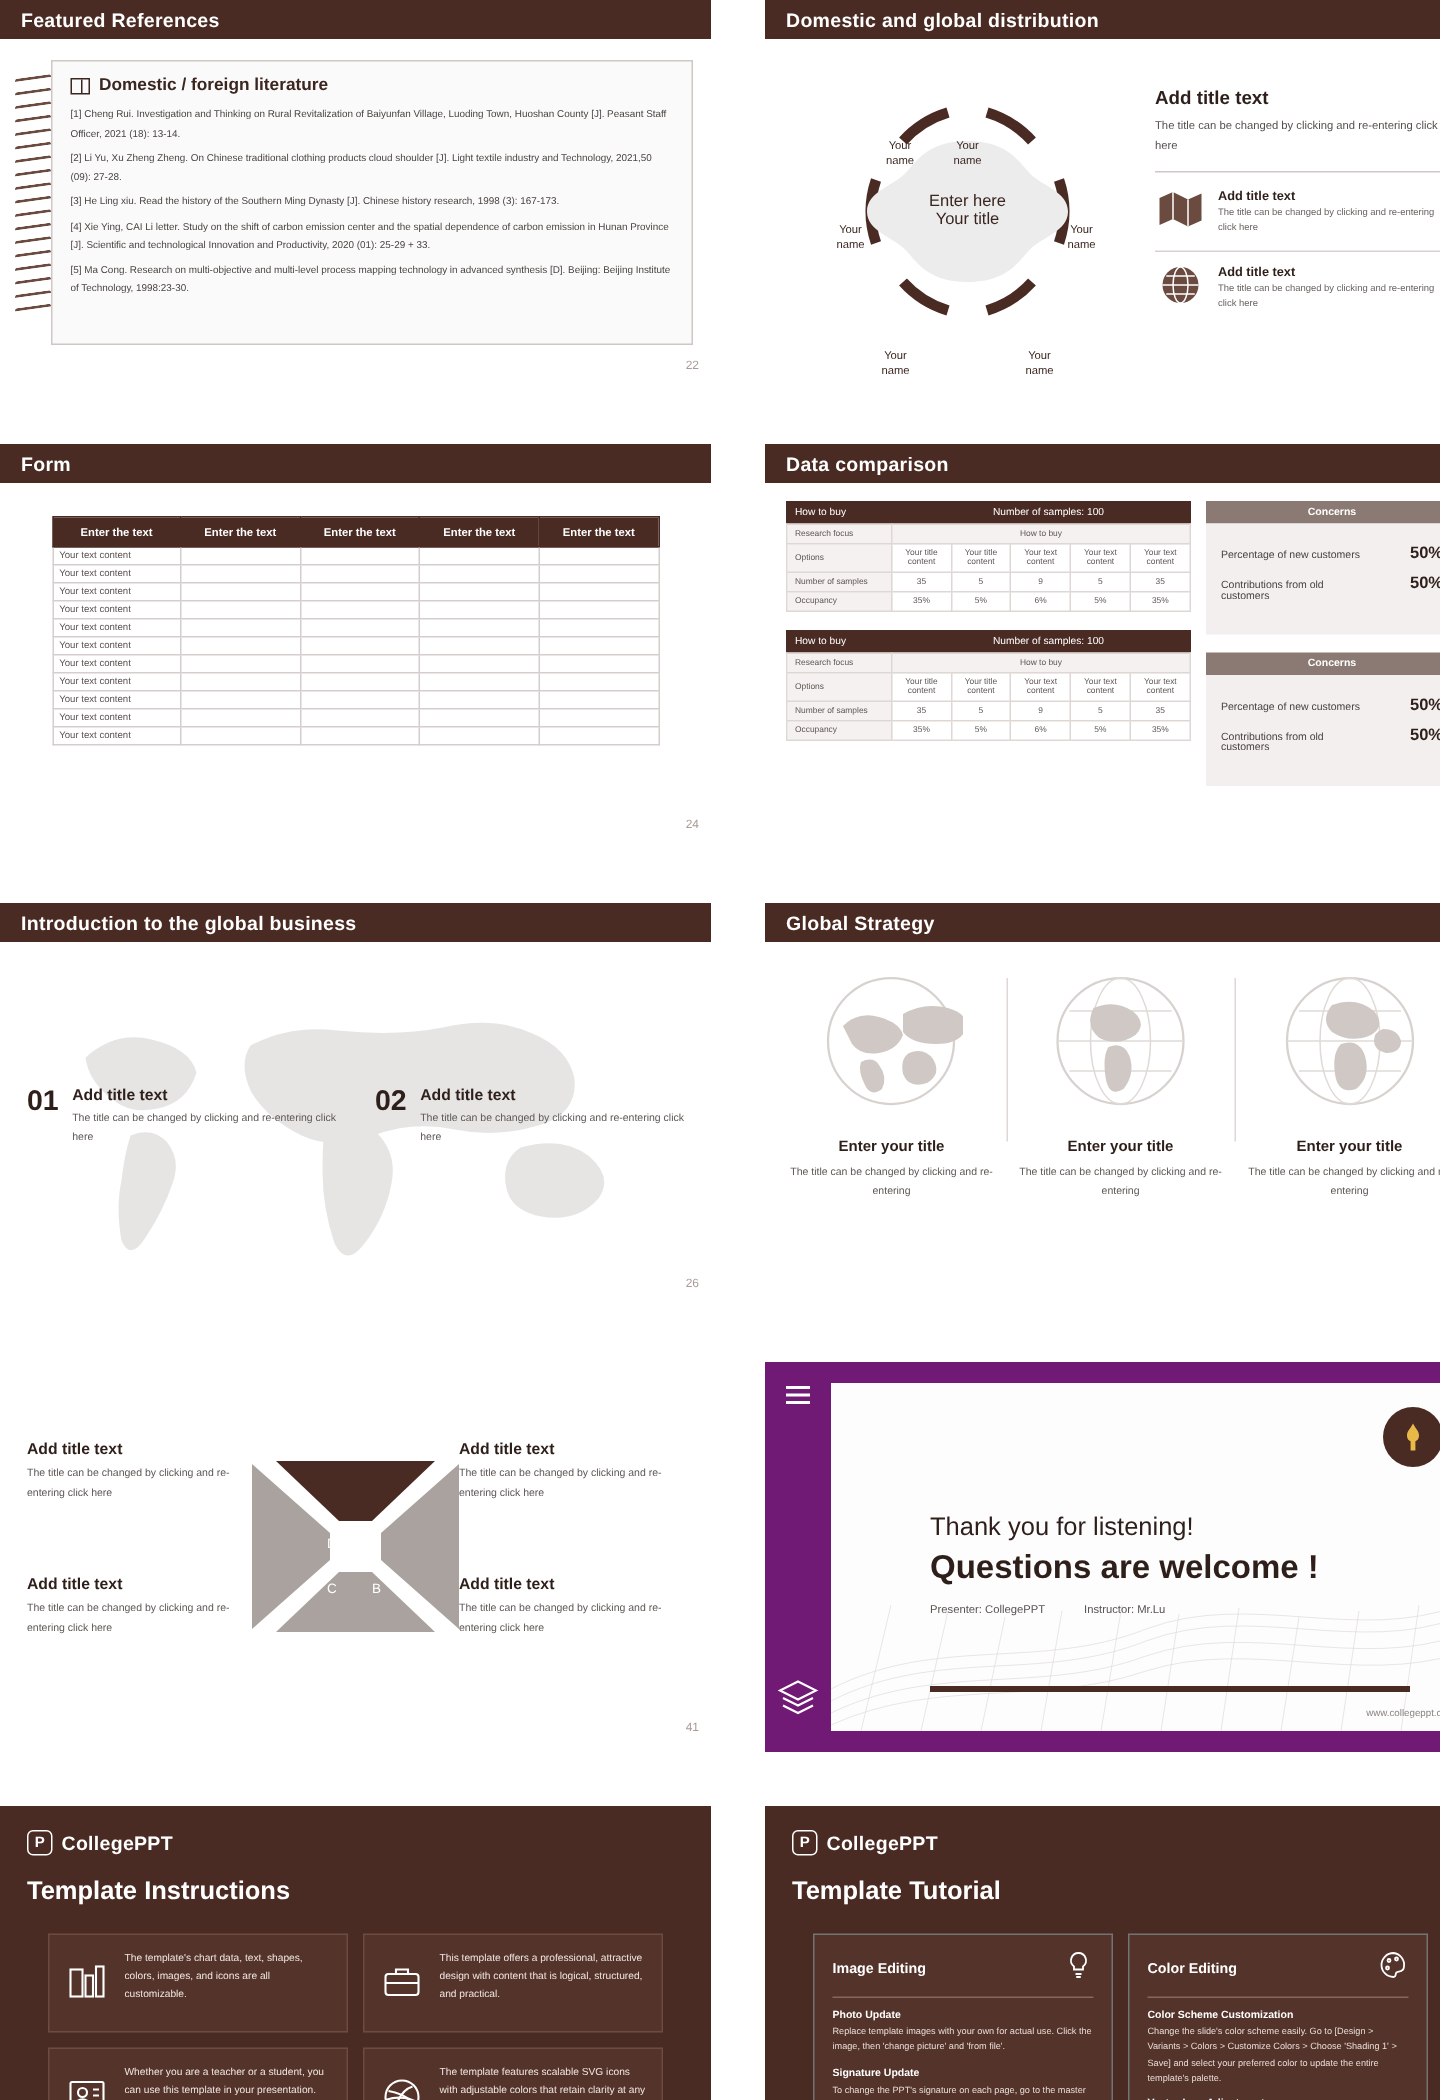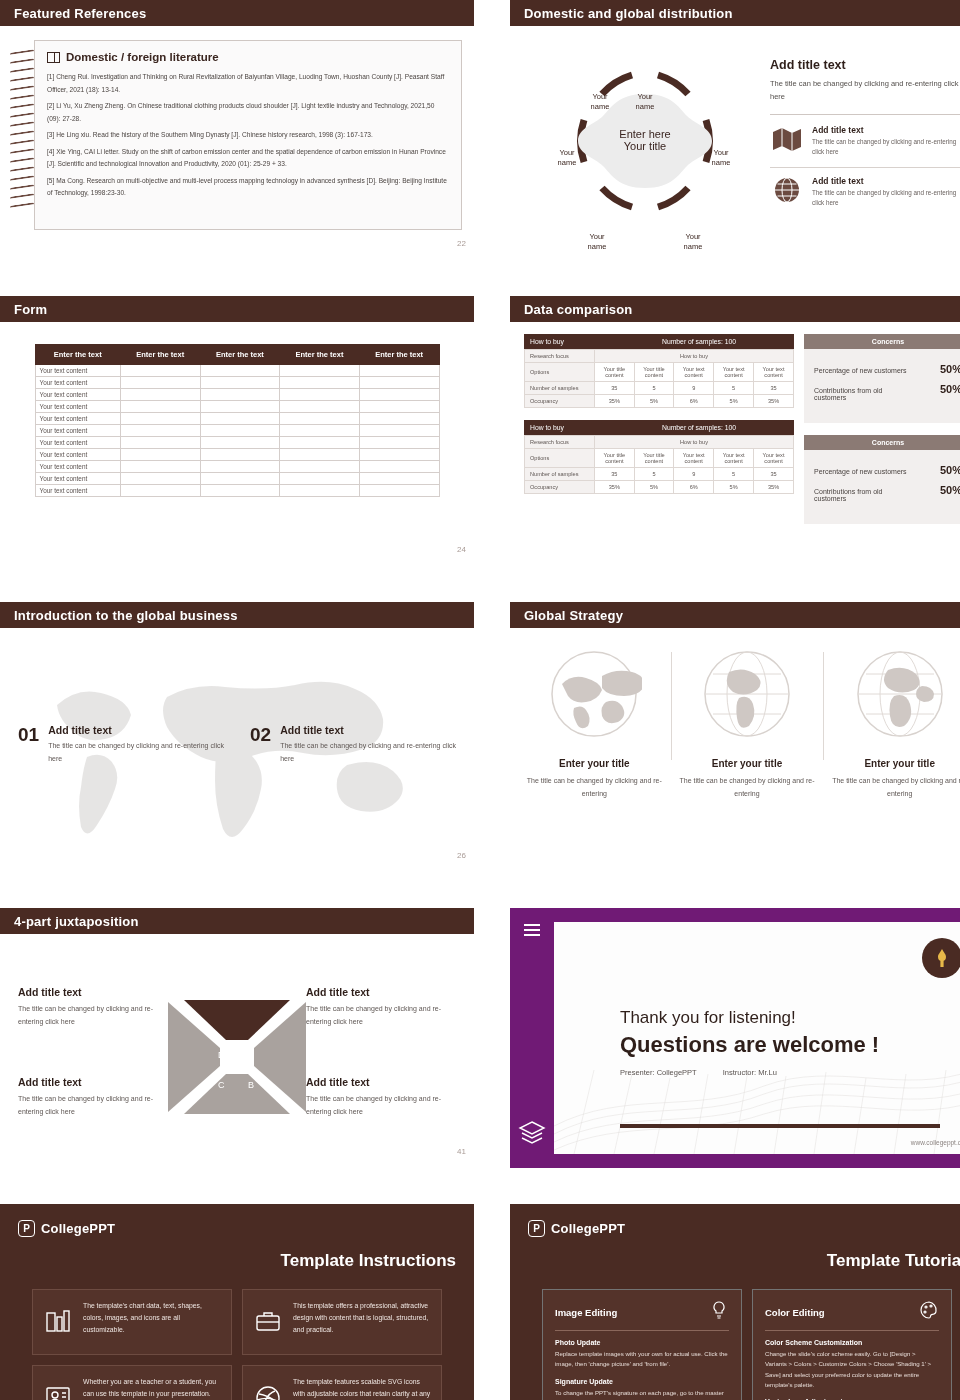--- a/index.html
+++ b/index.html
@@ -192,21 +192,21 @@
 
   
   .sdark { height: 270px; background: #4a2b23; color: #fff; position: relative; padding: 16px 18px; }
   .logo { display: flex; align-items: center; gap: 6px; }
   .logo .mark {
     width: 17px; height: 17px; border: 1.6px solid #fff; border-radius: 4px;
     display: flex; align-items: center; justify-content: center;
     font-size: 10px; font-weight: bold; line-height: 1;
   }
   .logo .name { font-size: 13px; font-weight: bold; letter-spacing: .2px; }
-  .dark-title { text-align: right; font-size: 17px; font-weight: bold; margin: 14px 0 18px; }
+  .dark-title { text-align: left; font-size: 17px; font-weight: bold; margin: 14px 0 18px; }
   .cards { display: grid; grid-template-columns: 1fr 1fr; gap: 10px; padding: 0 14px; }
   .card {
     background: #54332a; border: 1px solid #6d4b41;
     padding: 10px; display: flex; gap: 10px; min-height: 66px;
   }
   .card .ico { width: 30px; flex: none; display: flex; align-items: center; justify-content: center; }
   .card p { font-size: 6.8px; line-height: 1.75; color: #efe6e2; }
   .tut { display: grid; grid-template-columns: 1fr 1fr; gap: 10px; padding: 0 14px; }
   .tut-card { background: #54332a; border: 1px solid #737373; padding: 10px 12px; }
   .tut-head {
@@ -639,23 +639,20 @@
           </svg>
         </div>
         <h4>Enter your title</h4>
         <p>The title can be changed by clicking and re-entering</p>
       </div>
     </div>
     <div class="pgnum">47</div>
   </div>
 
   <div class="slide s28">
-    <div class="bar">
-        <span>4-part juxtaposition</span>
-      </div>
     <div class="body quad">
       <div class="xshape">
         <svg width="150" height="130" viewBox="0 0 150 130">
           <path d="M6,10 L58,56 L58,74 L6,120 Z" fill="#a9a29e"></path>
           <path d="M144,10 L92,56 L92,74 L144,120 Z" fill="#a9a29e"></path>
           <path d="M22,8 L128,8 L86,48 L64,48 Z" fill="#4a2b23"></path>
           <path d="M64,82 L86,82 L128,122 L22,122 Z" fill="#a9a29e"></path>
           <text x="56" y="66" font-size="9" fill="#ffffff" font-family="Liberation Sans, sans-serif">D</text>
           <text x="86" y="66" font-size="9" fill="#ffffff" font-family="Liberation Sans, sans-serif">A</text>
           <text x="56" y="96" font-size="9" fill="#ffffff" font-family="Liberation Sans, sans-serif">C</text>

